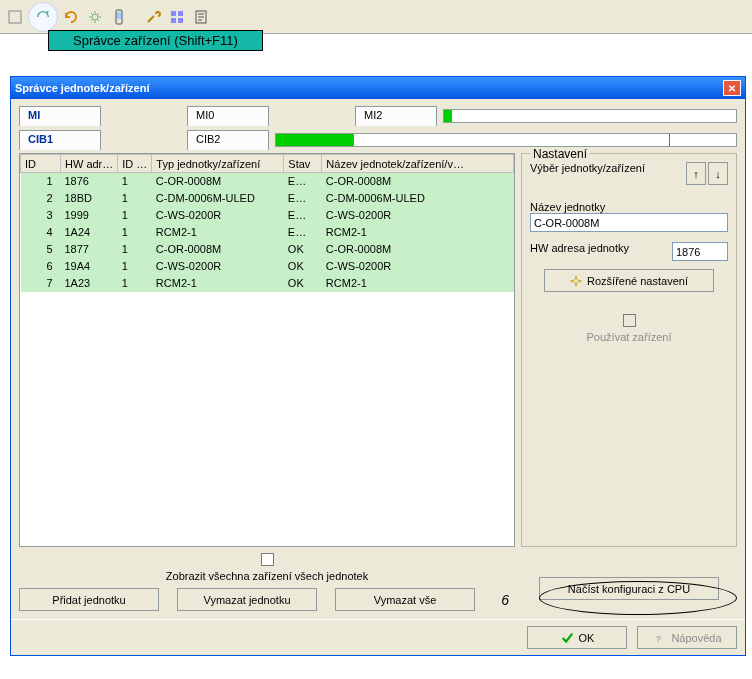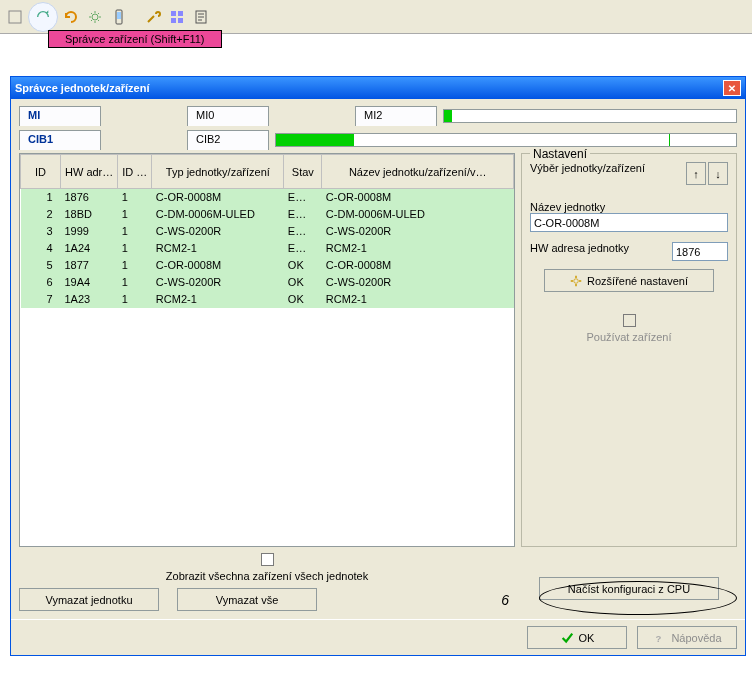--- a/index.html
+++ b/index.html
@@ -4,21 +4,21 @@
 <style>
 * { box-sizing: border-box; margin: 0; padding: 0; font-family: "Tahoma", "Segoe UI", sans-serif; font-size: 11px; }
 body { width: 752px; height: 679px; background: #fff; overflow: hidden; }
 
 
 .topbar { display: flex; align-items: center; gap: 2px; padding: 3px 4px; background: #ece9d8; border-bottom: 1px solid #aaa; height: 34px; }
 .topbar .tb-icon { width: 22px; height: 22px; display: flex; align-items: center; justify-content: center; border: 1px solid transparent; }
 .topbar .tb-icon svg { width: 16px; height: 16px; }
 .topbar .tb-icon.big { width: 30px; height: 30px; border: 1px solid #c8d6ee; background: #f3f7ff; border-radius: 50%; }
 .tooltip-row { margin-left: 48px; margin-top: -4px; }
-.tooltip { display: inline-block; background: #ec4899; border: 1px solid #000; padding: 2px 16px; font-size: 11px; }
+.tooltip { display: inline-block; background: #14b8a6; border: 1px solid #000; padding: 2px 24px; font-size: 13px; }
 
 
 .dialog { position: absolute; left: 10px; top: 76px; width: 736px; border: 1px solid #0054e3; background: #ece9d8; }
 .titlebar { height: 22px; background: linear-gradient(#3a95ff, #0054e3); color: #fff; display: flex; align-items: center; padding: 0 4px; font-weight: bold; font-size: 12px; }
 .titlebar-title { flex: 1; }
 .close-btn { width: 18px; height: 16px; background: #e8573d; border: 1px solid #fff; color: #fff; display: flex; align-items: center; justify-content: center; font-weight: bold; font-size: 10px; cursor: default; }
 
 .content { padding: 6px 8px 8px 8px; }
 
 
@@ -32,21 +32,21 @@
 .bar-tick { position: absolute; right: 66px; top: 0; width: 1px; height: 100%; background: #00c000; }
 
 
 .main-split { display: flex; gap: 6px; margin-top: 2px; }
 .left-pane { flex: 1; }
 .right-pane { width: 216px; }
 
 
 .tbl-wrap { border: 1px solid #919b9c; background: #fff; height: 394px; overflow: hidden; }
 .tbl { width: 100%; border-collapse: collapse; }
-.tbl th { background: #ece9d8; border: 1px solid #c0c0c0; font-weight: normal; text-align: center; padding: 2px 4px; height: 34px; white-space: nowrap; overflow: hidden; }
+.tbl th { background: #ece9d8; border: 1px solid #c0c0c0; font-weight: normal; text-align: left; padding: 2px 4px; height: 18px; white-space: nowrap; overflow: hidden; }
 .tbl td { padding: 2px 4px; background: #c8f0c8; border-bottom: 1px solid #c8f0c8; white-space: nowrap; }
 .tbl td.num { text-align: right; padding-right: 8px; }
 .col-id { width: 40px; }
 .col-hw { width: 56px; }
 .col-idb { width: 34px; }
 .col-typ { width: 132px; }
 .col-stav { width: 38px; }
 .col-naz { }
 
 
@@ -181,21 +181,21 @@
       <div class="left-pane">
         <div class="tbl-wrap">
           <table class="tbl">
             <thead>
                 <tr>
               <th class="col-id">ID</th>
               <th class="col-hw">HW adr…</th>
               <th class="col-idb">ID …</th>
               <th class="col-typ">Typ jednotky/zařízení</th>
               <th class="col-stav">Stav</th>
-              <th class="col-naz">Název jednotku/zařízení/v…</th>
+              <th class="col-naz">Název jednotek/zařízení/v…</th>
             </tr>
               </thead>
             <tbody id="tbody">
                 <tr>
                   <td class="num">1</td>
                   <td>1876</td>
                   <td>1</td>
                   <td>C-OR-0008M</td>
                   <td>E…</td>
                   <td>C-OR-0008M</td>
@@ -253,20 +253,21 @@
         </div>
 
         <div class="checks">
           <div class="chk-row">
             <span class="chk-box"></span>
             <span>Zobrazit všechna zařízení všech jednotek</span>
           </div>
         </div>
 
         <div class="btn-row">
+          <span class="btn">Přidat jednotku</span>
           <span class="btn">Vymazat jednotku</span>
           <span class="btn">Vymazat vše</span>
           <span class="page-num">6</span>
         </div>
       </div>
 
       <div class="right-pane">
         <div class="fieldset">
           <span class="fieldset-legend">Nastavení</span>
           <div class="row">

